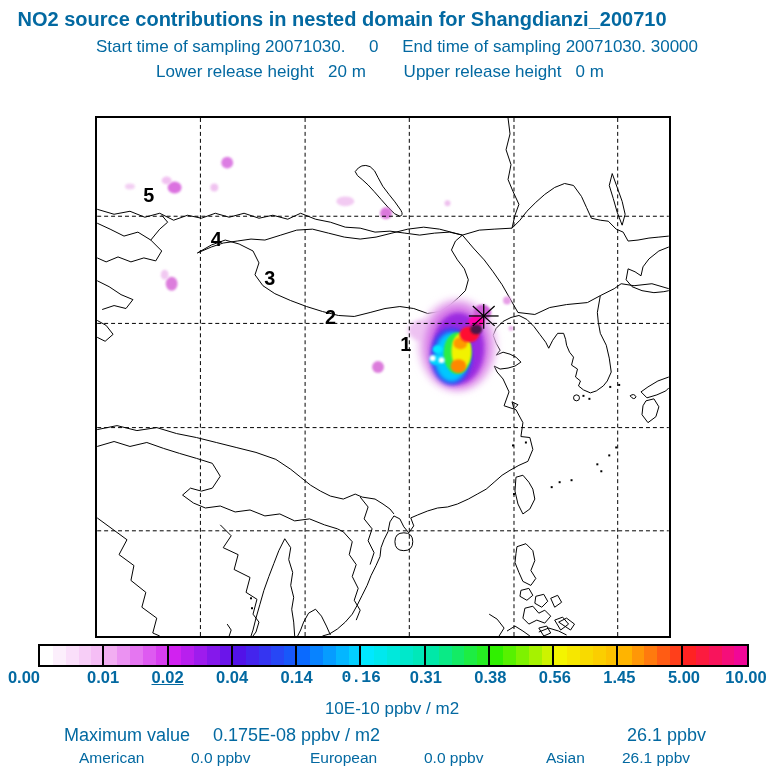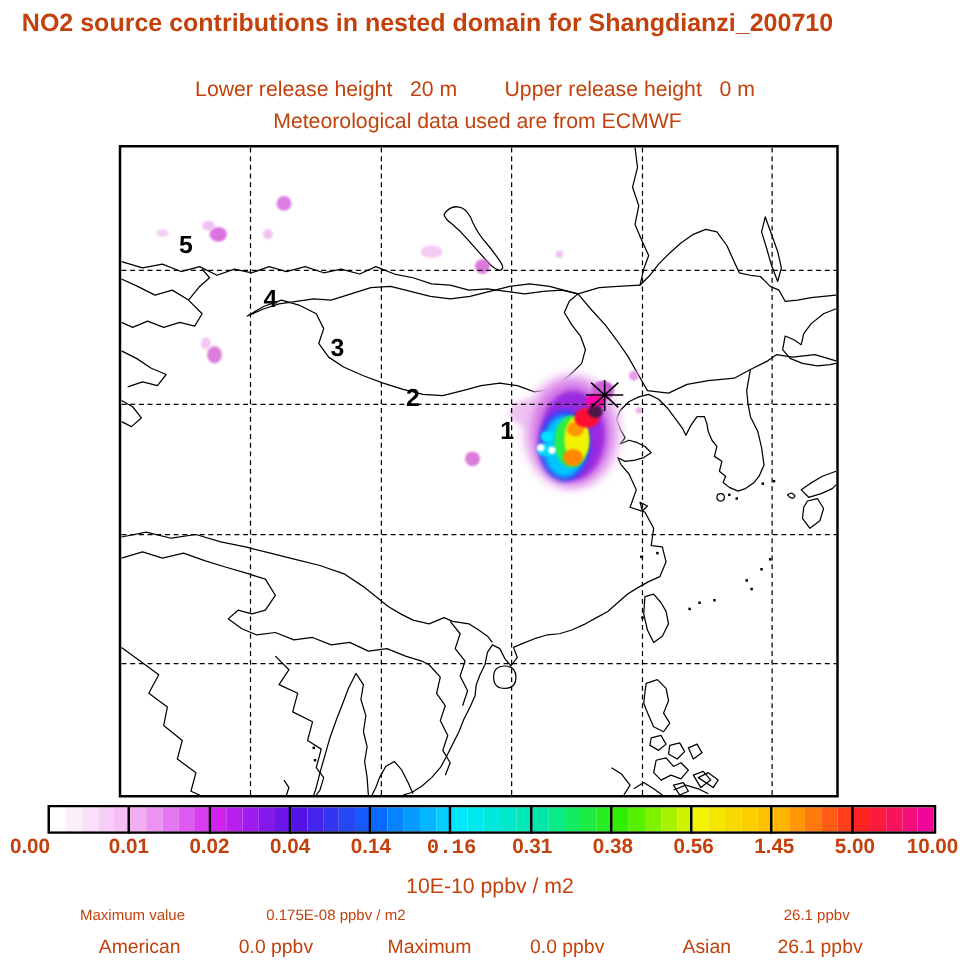--- a/index.html
+++ b/index.html
@@ -1,43 +1,43 @@
 <!DOCTYPE html>
 <html><head>
 <meta charset="utf-8">
 <style>
   html,body{margin:0;padding:0;background:#fff;}
   .page{position:relative;width:768px;height:768px;background:#ffffff;overflow:hidden;
-        font-family:"Liberation Sans",sans-serif;color:#c2410c;}
+        font-family:"Liberation Sans",sans-serif;color:#0369a1;}
   .hline{position:absolute;text-align:center;white-space:pre;}
   .title-line{top:8px;left:0;width:684px;font-size:20px;font-weight:bold;}
   .sub1{top:37px;left:26px;width:742px;font-size:17px;}
   .sub2{top:62px;left:0;width:760px;font-size:17px;}
   .sub3{top:87px;left:0;width:764px;font-size:17px;}
   .map-frame{position:absolute;left:95px;top:116px;width:576px;height:522px;
              border:2px solid #000;box-sizing:border-box;background:#fff;}
   .map-frame svg{display:block;width:100%;height:100%;}
   .colorbar{position:absolute;left:38px;top:644px;width:711px;height:23px;
             border:2px solid #000;box-sizing:border-box;display:flex;}
   .cb-cell{flex:1 1 auto;height:100%;}
   .cb-div{position:absolute;top:644px;width:2px;height:23px;background:#000;}
   .cb-label{position:absolute;top:668px;width:64px;text-align:center;
             font-size:16.5px;font-weight:bold;}
   .unit-line{position:absolute;top:699px;left:8px;width:768px;text-align:center;font-size:17px;}
-  .stat{position:absolute;font-size:12px;white-space:pre;}
+  .stat{position:absolute;font-size:18px;white-space:pre;}
   .statB{position:absolute;font-size:15.5px;white-space:pre;}
 </style>
 </head>
 <body>
 
 <div class="page">
 
   <div class="hline title-line">NO2 source contributions in nested domain for Shangdianzi_200710</div>
+  <div class="hline sub1">Start time of sampling 20071030.     0     End time of sampling 20071030. 30000</div>
   <div class="hline sub2">Lower release height   20 m        Upper release height   0 m</div>
-  <div class="hline sub3">Meteorological data used are from ECMWF</div>
 
   <div class="map-frame">
     <svg id="map-svg" viewBox="95 116 576 522">
         <defs>
           <filter id="b1" x="-60%" y="-60%" width="220%" height="220%">
             <feGaussianBlur stdDeviation="1"></feGaussianBlur>
           </filter>
           <filter id="b2" x="-60%" y="-60%" width="220%" height="220%">
             <feGaussianBlur stdDeviation="2"></feGaussianBlur>
           </filter>
@@ -210,38 +210,38 @@
       <div class="cb-div" style="left: 230.818px;"></div>
       <div class="cb-div" style="left: 295.091px;"></div>
       <div class="cb-div" style="left: 359.364px;"></div>
       <div class="cb-div" style="left: 423.636px;"></div>
       <div class="cb-div" style="left: 487.909px;"></div>
       <div class="cb-div" style="left: 552.182px;"></div>
       <div class="cb-div" style="left: 616.455px;"></div>
       <div class="cb-div" style="left: 680.727px;"></div>
       <div class="cb-label" style="left: -8px;">0.00</div>
       <div class="cb-label" style="left: 71.0455px;">0.01</div>
-      <div class="cb-label" style="left: 135.591px;">0.02</div>
+      <div class="cb-label" style="left: 135.591px; text-decoration: underline;">0.02</div>
       <div class="cb-label" style="left: 200.136px;">0.04</div>
       <div class="cb-label" style="left: 264.682px;">0.14</div>
       <div class="cb-label" style="left: 329.227px; font-family: Liberation Mono, monospace;">0.16</div>
       <div class="cb-label" style="left: 393.773px;">0.31</div>
       <div class="cb-label" style="left: 458.318px;">0.38</div>
       <div class="cb-label" style="left: 522.864px;">0.56</div>
       <div class="cb-label" style="left: 587.409px;">1.45</div>
       <div class="cb-label" style="left: 651.955px;">5.00</div>
       <div class="cb-label" style="left: 714px;">10.00</div>
     </div>
 
   <div class="unit-line">10E-10 ppbv / m2</div>
 
   <span class="stat" style="left:64px;top:725px;">Maximum value</span>
   <span class="stat" style="left:213px;top:725px;">0.175E-08 ppbv / m2</span>
   <span class="stat" style="left:627px;top:725px;">26.1 ppbv</span>
 
   <span class="statB" style="left:79px;top:749px;">American</span>
   <span class="statB" style="left:191px;top:749px;">0.0 ppbv</span>
-  <span class="statB" style="left:310px;top:749px;">Maximum</span>
+  <span class="statB" style="left:310px;top:749px;">European</span>
   <span class="statB" style="left:424px;top:749px;">0.0 ppbv</span>
   <span class="statB" style="left:546px;top:749px;">Asian</span>
   <span class="statB" style="left:622px;top:749px;">26.1 ppbv</span>
 
 </div>
 
 </body></html>

